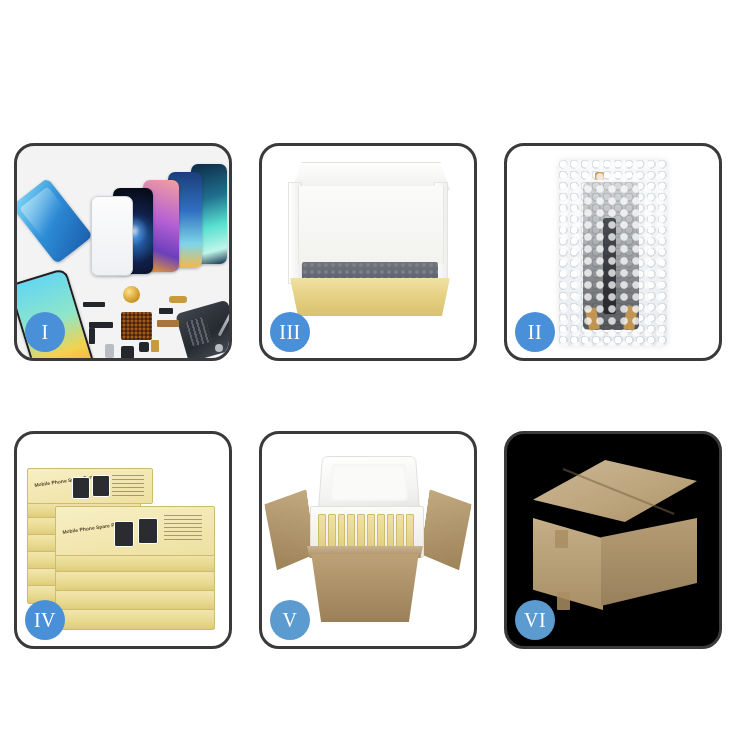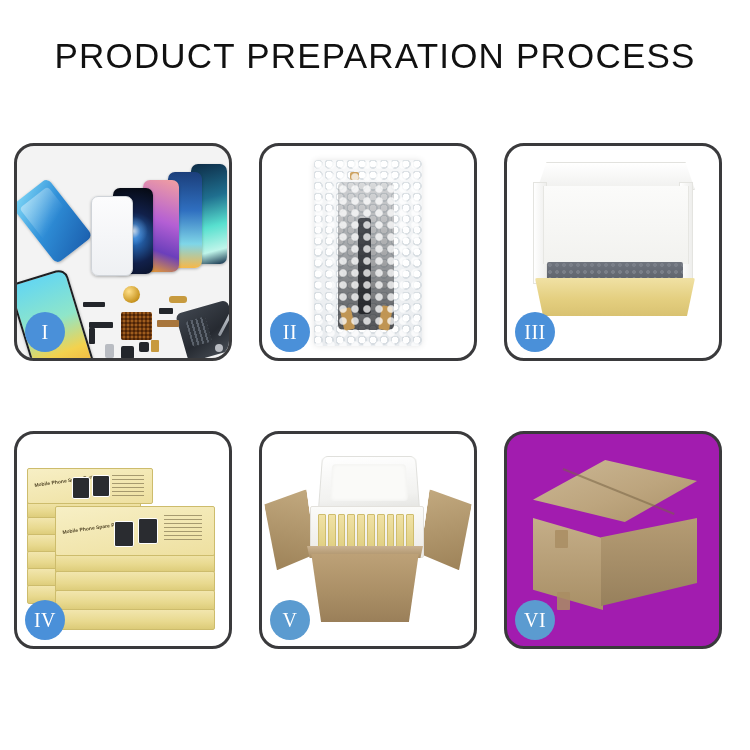--- a/index.html
+++ b/index.html
@@ -367,21 +367,21 @@
     overflow: hidden;
   }
   .ybar {
     flex: 1;
     background: linear-gradient(180deg,#f0e2a6,#dfcd7f);
     border: 0.5px solid #cfbd6e;
     border-radius: 1px;
   }
 
   
-  .p6 { background: #a21caf; }
+  .p6 { background: #000000; }
   .c6-top {
     position: absolute;
     left: 26px; top: 26px; width: 164px; height: 62px;
     background: linear-gradient(160deg,#cbb794 0%,#bda57e 55%,#ab9269 100%);
     clip-path: polygon(44% 0, 100% 34%, 56% 100%, 0 64%);
   }
   .c6-left {
     position: absolute;
     left: 26px; top: 84px; width: 70px; height: 92px;
     background: linear-gradient(180deg,#c5ae88,#a88f66);
@@ -407,21 +407,20 @@
     opacity: .85;
     border-radius: 1px;
   }
   .c6-tape1 { left: 48px; top: 96px; }
   .c6-tape2 { left: 50px; top: 158px; }
 </style>
 </head>
 <body>
 
 <div class="header">
-  <h1 class="title">PRODUCT PREPARATION PROCESS</h1>
 </div>
 
 <div class="grid">
 
   <div class="panel p1">
     <div class="panel-scene">
       <div class="ph ph-a"></div>
       <div class="ph ph-b"></div>
       <div class="ph ph-c"></div>
       <div class="ph ph-d"></div>
@@ -442,46 +441,46 @@
         <div class="pt silver" style="left:28px; top:58px; width:9px;  height:14px; border-radius:2px;"></div>
         <div class="pt dark" style="left:44px; top:60px; width:13px; height:13px; border-radius:2px;"></div>
         <div class="pt dark" style="left:62px; top:56px; width:10px; height:10px; border-radius:2px;"></div>
         <div class="pt gold" style="left:74px; top:54px; width:8px;  height:12px;"></div>
         <div class="pt silver" style="left:138px;top:58px; width:8px;  height:8px;  border-radius:50%;"></div>
       </div>
     </div>
     <div class="badge">I</div>
   </div>
 
+  <div class="panel p3">
+    <div class="panel-scene">
+      <div class="box3-lid"></div>
+      <div class="box3-flapL"></div>
+      <div class="box3-flapR"></div>
+      <div class="box3-inner"></div>
+      <div class="box3-foam"></div>
+      <div class="box3-base"></div>
+    </div>
+    <div class="badge">III</div>
+  </div>
+
   <div class="panel p2">
     <div class="panel-scene">
       <div class="bubblepack">
         <div class="bubble-part"></div>
         <div class="flex-strip"></div>
         <div class="tape-a"></div>
         <div class="tape-b"></div>
         <div class="tape-c"></div>
         <div class="bubble-overlay"></div>
       </div>
     </div>
     <div class="badge">II</div>
   </div>
 
-  <div class="panel p3">
-    <div class="panel-scene">
-      <div class="box3-lid"></div>
-      <div class="box3-flapL"></div>
-      <div class="box3-flapR"></div>
-      <div class="box3-inner"></div>
-      <div class="box3-foam"></div>
-      <div class="box3-base"></div>
-    </div>
-    <div class="badge">III</div>
-  </div>
-
   <div class="panel p4">
     <div class="panel-scene">
       <div class="stack">
 
         <div class="ybox" style="left:2px;  top:52px;  width:112px; height:17px;"></div>
         <div class="ybox" style="left:2px;  top:69px;  width:112px; height:17px;"></div>
         <div class="ybox" style="left:2px;  top:86px;  width:112px; height:17px;"></div>
         <div class="ybox" style="left:2px;  top:103px; width:112px; height:17px;"></div>
         <div class="ybox" style="left:2px;  top:120px; width:112px; height:17px;"></div>
         <div class="ybox" style="left:2px;  top:137px; width:112px; height:17px;"></div>

